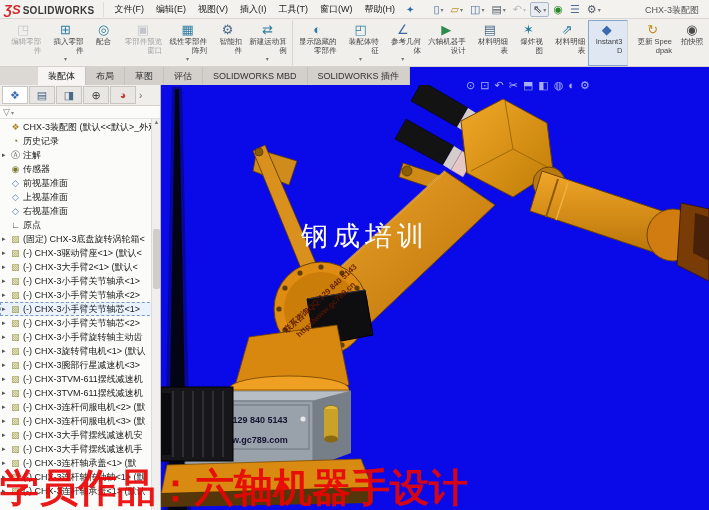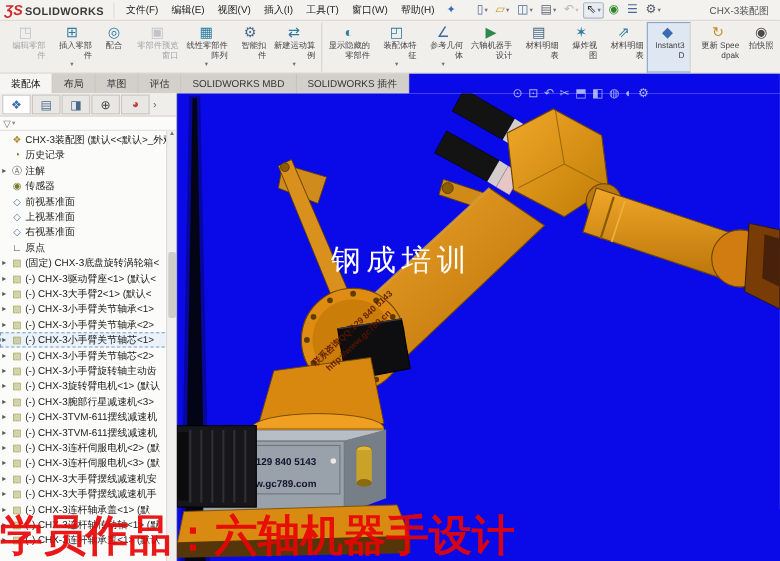--- a/index.html
+++ b/index.html
@@ -232,21 +232,21 @@
 
       </div>
       <div class="rbtn">
         <span class="ricon" style="color: rgb(74, 74, 74);">◉</span>
         <span class="rlabel">拍快照</span>
 
       </div>
     </div>
 
   <div class="tabstrip">
-    <div style="display:flex;">
+    <div style="display:flex;padding-left:38px;">
 
     <div class="tab active">
           <span>装配体</span>
         </div>
         <div class="tab">
           <span>布局</span>
         </div>
         <div class="tab">
           <span>草图</span>
         </div>

